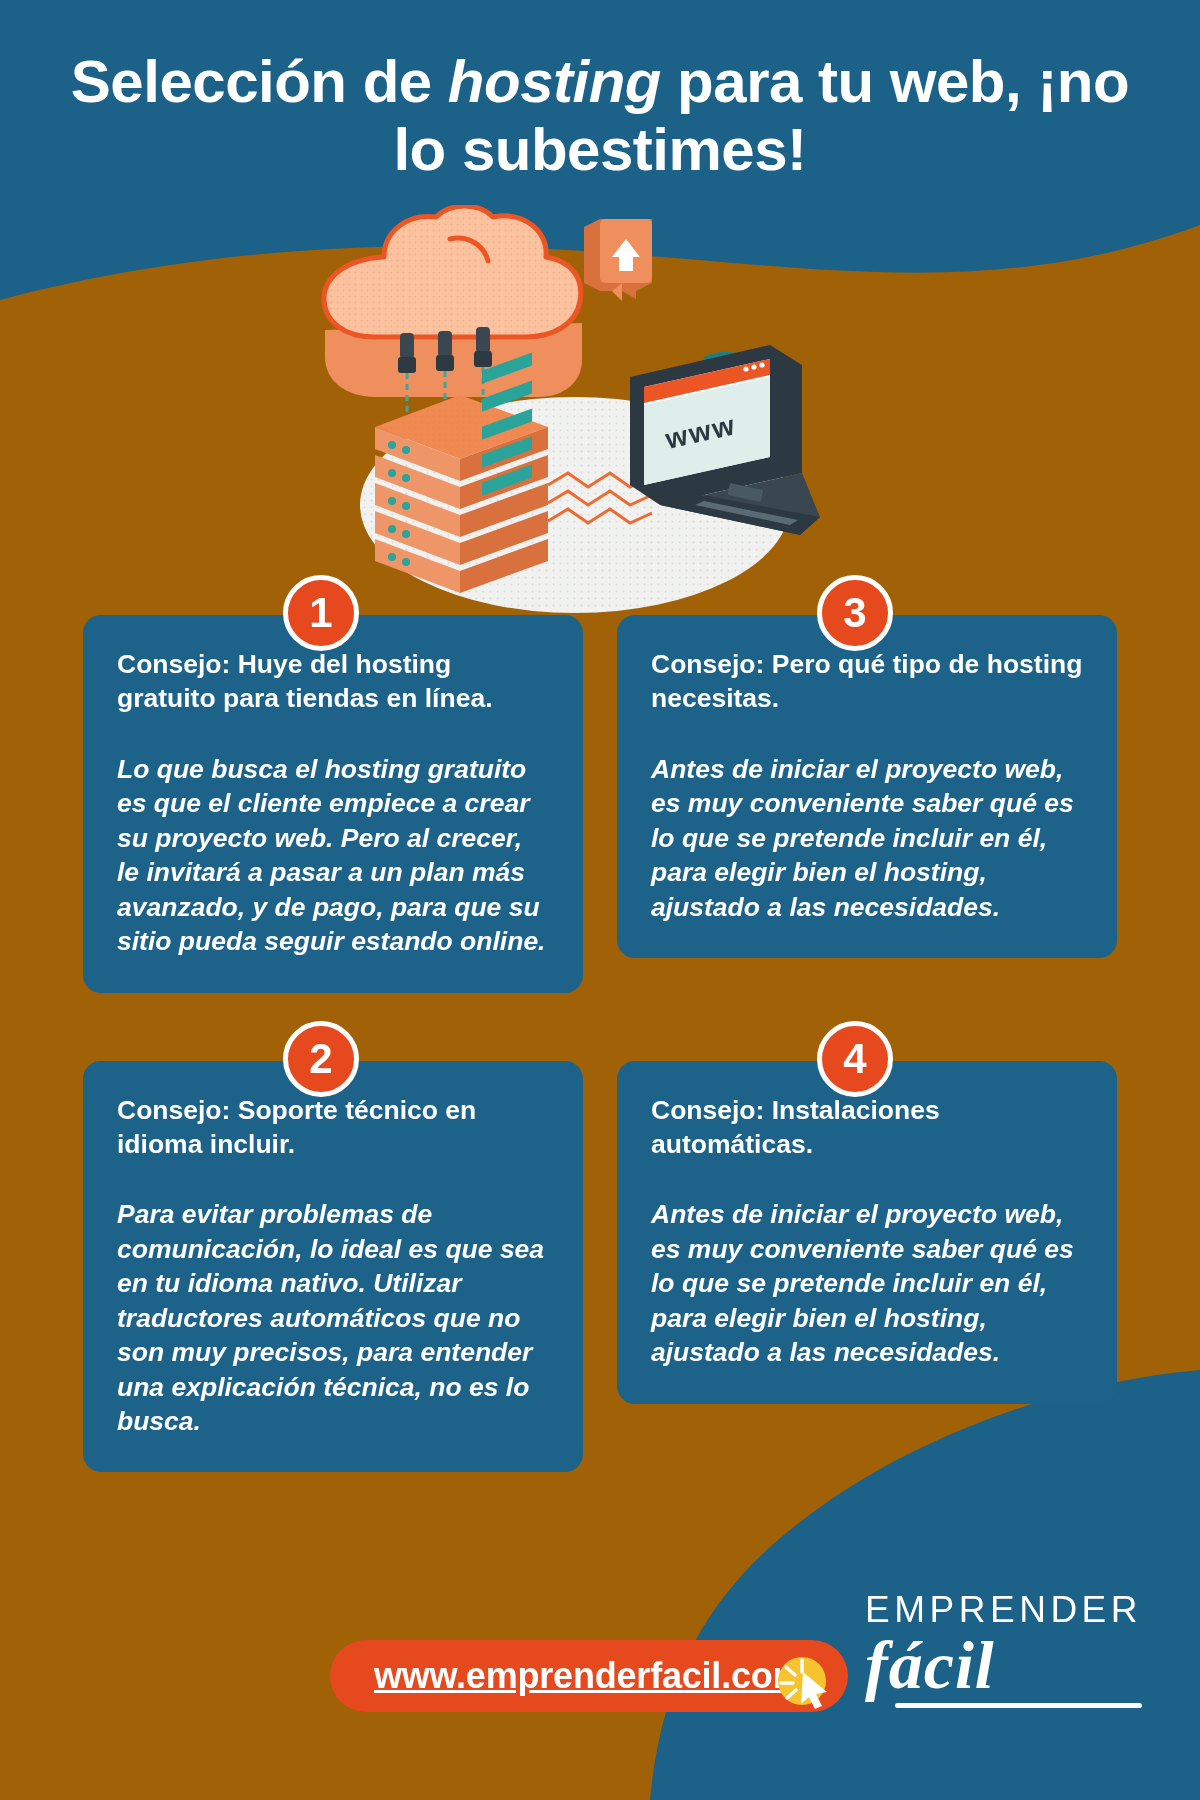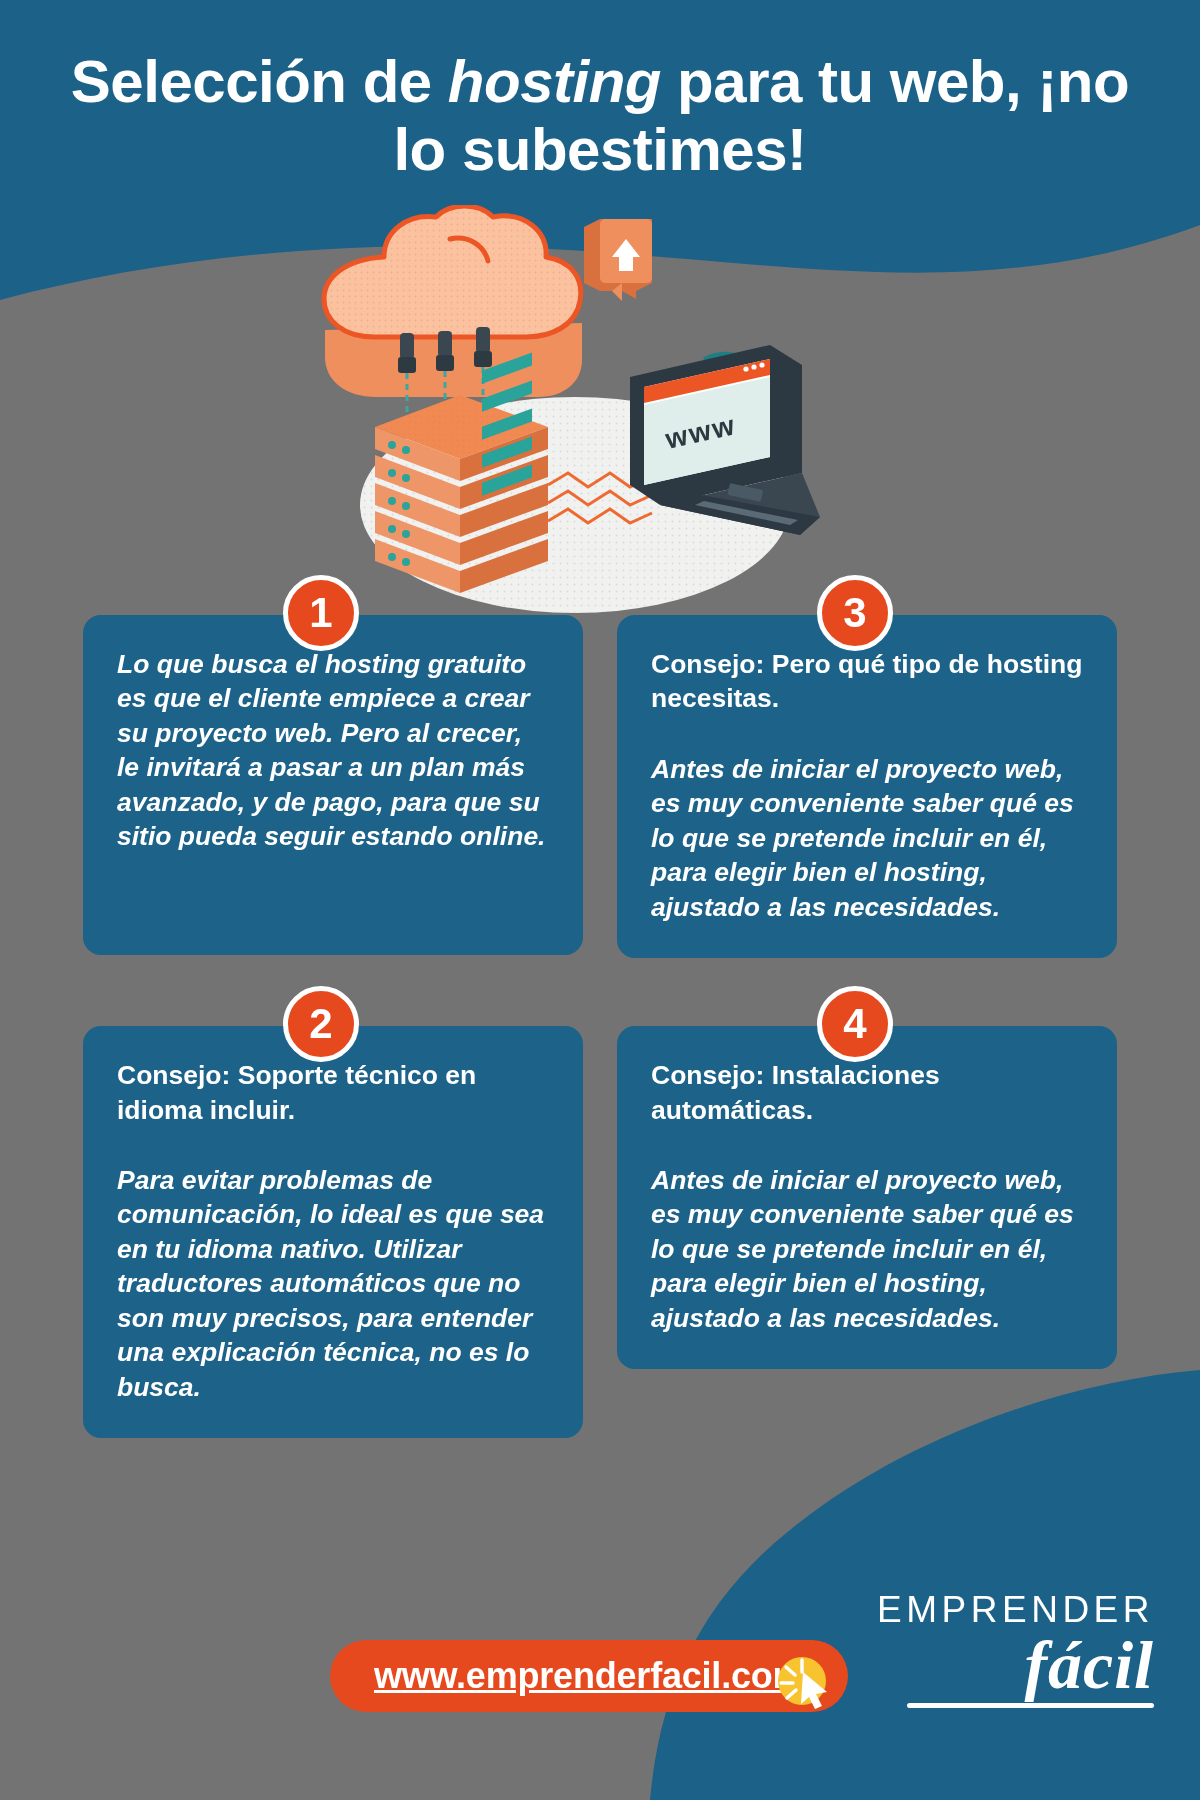--- a/index.html
+++ b/index.html
@@ -16,21 +16,21 @@
     background: #90d3eb;
     position: relative;
   }
 
   .poster {
     position: absolute;
     inset: 0;
     width: 1200px;
     height: 1800px;
     overflow: hidden;
-    background: #737373;
+    background: #a16207;
   }
 
   
   .header-wave {
     position: absolute;
     top: 0; left: 0;
     width: 1200px;
     height: 340px;
     z-index: 1;
   }
@@ -161,24 +161,24 @@
     position: absolute;
     left: 775px;
     bottom: 88px;
     width: 62px;
     height: 62px;
     z-index: 7;
   }
 
   .brand {
     position: absolute;
-    right: 46px;
+    right: 58px;
     bottom: 92px;
     z-index: 6;
-    text-align: right;
+    text-align: left;
     color: #ffffff;
   }
   .brand-top {
     font-size: 37px;
     letter-spacing: 4.5px;
     font-weight: 400;
     line-height: 1;
   }
   .brand-bottom {
     font-size: 68px;
@@ -330,20 +330,21 @@
     </g>
   </svg>
 
   <div class="tips">
 
     <div class="tip tall">
       <div class="tip-badge">
         <span>1</span>
       </div>
       <div class="tip-card">
+        <div class="tip-heading">Consejo: Huye del hosting gratuito para tiendas en línea.</div>
         <div class="tip-body">Lo que busca el hosting gratuito es que el cliente empiece a crear su proyecto web. Pero al crecer, le invitará a pasar a un plan más avanzado, y de pago, para que su sitio pueda seguir estando online.</div>
       </div>
     </div>
 
     <div class="tip">
       <div class="tip-badge">
         <span>3</span>
       </div>
       <div class="tip-card">
         <div class="tip-heading">Consejo: Pero qué tipo de hosting necesitas.</div>

